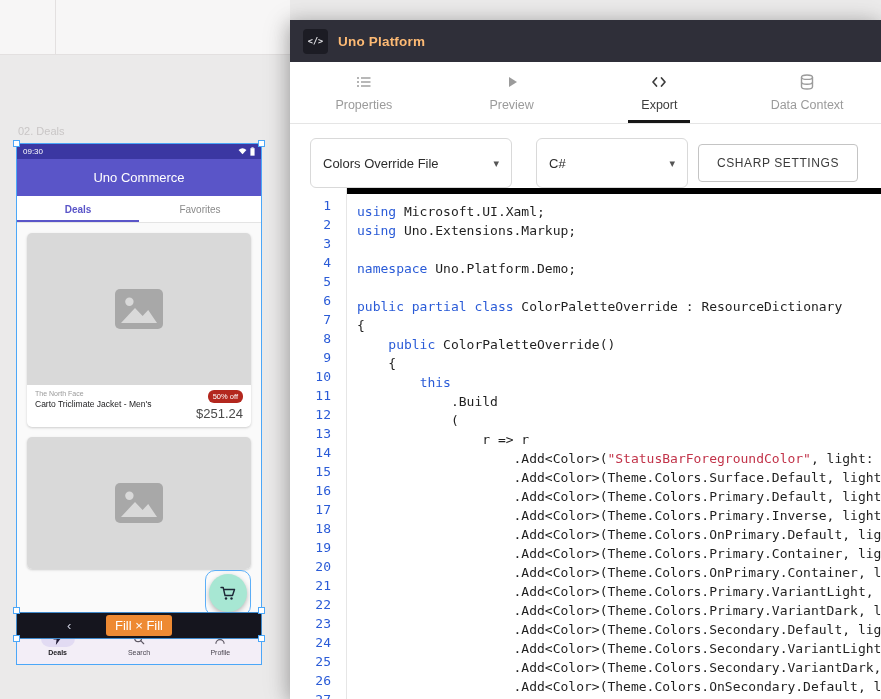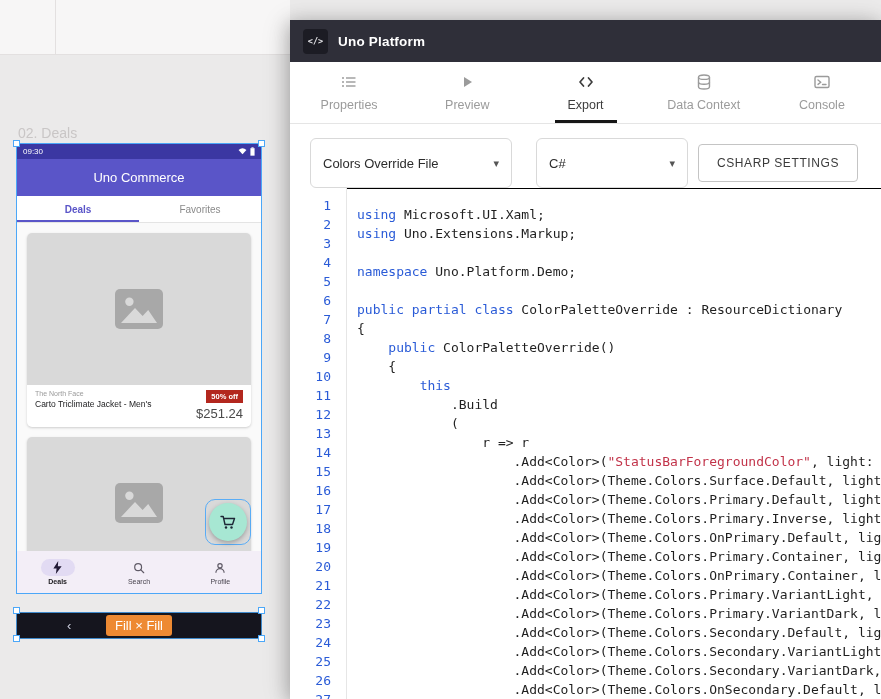--- a/index.html
+++ b/index.html
@@ -2,41 +2,41 @@
 <html style="--selection: #4BA7F8; --primary: #5A55C8; --status-bar: #3B37A2; --badge: #B3271E; --fab: #A7E7D3; --toolbar-orange: #EE8A33; --keyword: #2A5BD7; --string: #C2344A; --line-number: #2A5BD7;"><head>
 <meta charset="utf-8">
 <style>
   html,body{margin:0;padding:0;width:881px;height:699px;overflow:hidden;
     background:#ebeaea;font-family:"Liberation Sans",sans-serif;position:relative;}
   *{box-sizing:border-box;}
 
   
   .topstrip{position:absolute;top:0;left:0;width:290px;height:55px;background:#f7f6f6;border-bottom:1px solid #e3e0e0;}
   .topstrip-v{position:absolute;left:55px;top:0;width:1px;height:55px;background:#e3e0e0;}
-  .canvas-label{position:absolute;left:18px;top:125px;font-size:14px;color:#c9c6c6;}
-
-  .phone{position:absolute;left:16px;top:143px;width:246px;height:451px;border:1.5px solid var(--selection);
+  .canvas-label{position:absolute;left:18px;top:125px;font-size:11px;color:#c9c6c6;}
+
+  .phone{position:absolute;left:16px;top:143px;width:246px;height:522px;border:1.5px solid var(--selection);
     background:#f9a8d4;overflow:hidden;z-index:2;}
   .statusbar{height:15px;background:var(--status-bar);color:#fff;display:flex;align-items:center;
     justify-content:space-between;padding:0 6px;font-size:8px;}
   .statusicons{display:flex;gap:3px;align-items:center;}
   .appbar{height:37px;background:var(--primary);color:#fff;display:flex;align-items:center;justify-content:center;font-size:13px;}
   .apptabs{height:27px;background:#fff;display:flex;border-bottom:1px solid #e4e4e4;}
   .apptab{flex:1;display:flex;align-items:center;justify-content:center;font-size:10px;color:#8a8a8a;position:relative;}
   .apptab.active{color:var(--primary);font-weight:700;}
   .apptab.active::after{content:"";position:absolute;bottom:0;left:0;right:0;height:2px;background:var(--primary);}
   .pcontent{position:absolute;top:79px;bottom:42px;left:0;right:0;background:#fafafa;overflow:hidden;}
   .card{margin:10px 10px 0;background:#fff;border-radius:5px;overflow:hidden;box-shadow:0 1px 2.5px rgba(0,0,0,.18);}
   .ph-img{height:152px;background:#d9d9d9;display:flex;align-items:center;justify-content:center;}
   .ph-img2{height:132px;}
   .cardinfo{display:flex;justify-content:space-between;padding:5px 8px 6px;}
   .brand{font-size:7px;color:#9a9a9a;}
   .pname{font-size:8.5px;color:#1c1c1e;font-weight:500;margin-top:2px;}
   .cardright{display:flex;flex-direction:column;align-items:flex-end;}
-  .badge{background:var(--badge);color:#fff;font-size:7.5px;padding:2px 5px;border-radius:0;font-weight:700;}
+  .badge{background:var(--badge);color:#fff;font-size:7.5px;padding:2px 5px;border-radius:6px;font-weight:400;}
   .price{font-size:13px;color:#4a4a4a;margin-top:3px;}
   .fabwrap{position:absolute;right:10px;bottom:48px;width:46px;height:46px;border:1px solid rgba(75,167,248,.9);
     border-radius:10px;display:flex;align-items:center;justify-content:center;}
   .fab{width:38px;height:38px;border-radius:50%;background:var(--fab);display:flex;align-items:center;justify-content:center;
     box-shadow:0 2px 5px rgba(0,0,0,.28);}
   .bottomnav{position:absolute;bottom:0;left:0;right:0;height:42px;background:#f3eef7;display:flex;}
   .navitem{flex:1;display:flex;flex-direction:column;align-items:center;justify-content:center;gap:2px;}
   .navlabel{font-size:7px;color:#49454f;}
   .navitem.active .navlabel{font-weight:700;color:#1c1b1f;}
   .navpill{width:34px;height:17px;border-radius:9px;display:flex;align-items:center;justify-content:center;}
@@ -48,41 +48,41 @@
   .fillbtn{background:var(--toolbar-orange);color:#fff;font-size:13px;padding:3px 9px;border-radius:3px;cursor:pointer;}
 
   .handle{position:absolute;width:7px;height:7px;background:#fff;border:1px solid var(--selection);z-index:5;}
 
   
   .panel{position:absolute;left:290px;top:20px;width:591px;height:679px;background:#fff;z-index:3;
     box-shadow:0 4px 18px rgba(0,0,0,.28), -6px 0 24px rgba(0,0,0,.10);}
   .pheader{height:42px;background:#2f2f39;display:flex;align-items:center;gap:10px;padding:0 13px;}
   .plogo{width:25px;height:25px;background:#1c1c24;border-radius:4px;display:flex;align-items:center;justify-content:center;
     color:#e8e8ec;font:700 8.5px "DejaVu Sans Mono",monospace;}
-  .ptitle{color:#ffffff;font-size:13.5px;font-weight:700;letter-spacing:.2px;}
+  .ptitle{color:#fdba74;font-size:13.5px;font-weight:700;letter-spacing:.2px;}
   .ptabs{height:62px;display:flex;border-bottom:1px solid #e5e5e5;}
   .ptab{flex:1;display:flex;flex-direction:column;align-items:center;justify-content:center;gap:7px;color:#9b9b9b;
     position:relative;cursor:pointer;font-size:12.5px;}
   .ptab.active{color:#3d3d3d;}
   .ptab.active::after{content:"";position:absolute;bottom:0;left:50%;transform:translateX(-50%);width:62px;height:3px;background:#161616;}
   .ticon{display:flex;}
 
   .controls{display:flex;align-items:center;padding:14px 0 12px 20px;}
   .select{height:50px;border:1px solid #d9d9d9;border-radius:6px;display:flex;align-items:center;justify-content:space-between;
     padding:0 12px;font-size:13px;color:#2c2c2c;background:#fff;cursor:pointer;}
   .sel-file{width:202px;margin-right:24px;}
   .sel-lang{width:152px;margin-right:10px;}
   .chev{font-size:11px;color:#555;margin-left:8px;}
   .settings-btn{height:38px;width:160px;border:1px solid #c4c4c4;border-radius:4px;background:#fff;font-size:12px;font-weight:500;
     letter-spacing:.6px;color:#3a3a3a;display:flex;align-items:center;justify-content:center;cursor:pointer;font-family:inherit;}
 
   .codewrap{position:absolute;top:168px;left:0;right:0;bottom:0;display:flex;overflow:hidden;}
   .gutter{width:57px;border-right:1px solid #e6e6e6;padding:8px 15px 0 0;text-align:right;
     font:13px "DejaVu Sans Mono",monospace;line-height:19px;color:var(--line-number);flex-shrink:0;}
-  .codecol{flex:1;border-top:1px solid #000000;padding:16px 0 0 10px;overflow:hidden;
+  .codecol{flex:1;border-top:6px solid #000000;padding:8px 0 0 10px;overflow:hidden;
     font:13px "DejaVu Sans Mono",monospace;line-height:19px;white-space:pre;color:#1f1f1f;}
   .tok-k{color:var(--keyword);}
   .tok-p{color:#1f1f1f;}
   .tok-s{color:var(--string);}
 </style>
 </head>
 <body>
 
 <div class="topstrip"></div>
 <div class="topstrip-v"></div>
@@ -230,30 +230,20 @@
     </div>
     <div class="ptab">
       <span class="ticon">
         <svg viewBox="0 0 18 18" width="18" height="18" fill="none" stroke="currentColor" stroke-width="1.4">
             <ellipse cx="9" cy="4.2" rx="5.5" ry="2.2"></ellipse>
             <path d="M3.5 4.2 V13.8 C3.5 15 6 16 9 16 C12 16 14.5 15 14.5 13.8 V4.2"></path>
             <path d="M3.5 9 C3.5 10.2 6 11.2 9 11.2 C12 11.2 14.5 10.2 14.5 9"></path>
           </svg>
       </span>
       <span>Data Context</span>
-    </div>
-    <div class="ptab">
-      <span class="ticon">
-        <svg viewBox="0 0 18 18" width="18" height="18" fill="none" stroke="currentColor" stroke-width="1.4" stroke-linecap="round" stroke-linejoin="round">
-            <rect x="2" y="3.5" width="14" height="11" rx="1.5"></rect>
-            <path d="M5 7 L7.8 9.2 L5 11.4"></path>
-            <path d="M9.5 11.5 H13"></path>
-          </svg>
-      </span>
-      <span>Console</span>
     </div>
   </div>
 
   <div class="controls">
     <div class="select sel-file">
       <span>Colors Override File</span>
       <span class="chev">▾</span>
     </div>
     <div class="select sel-lang">
       <span>C#</span>

